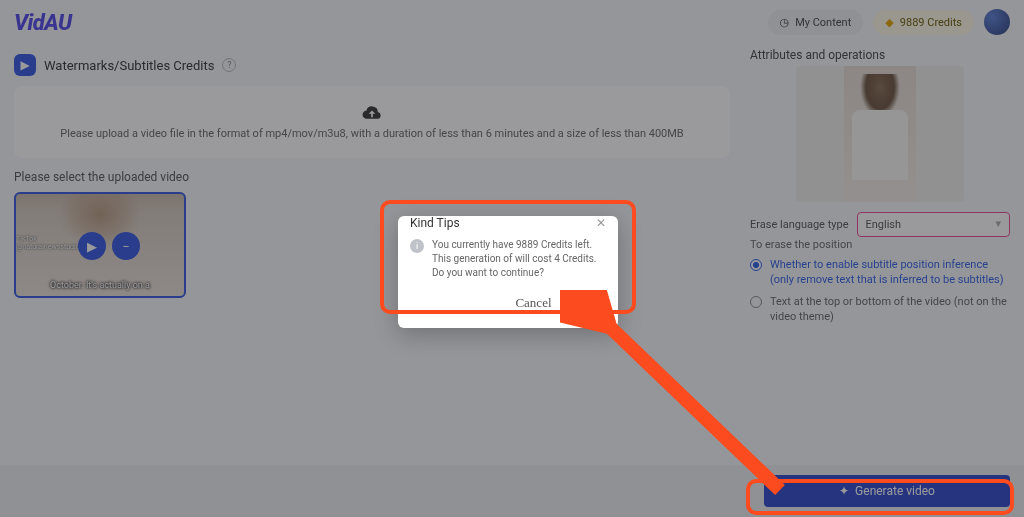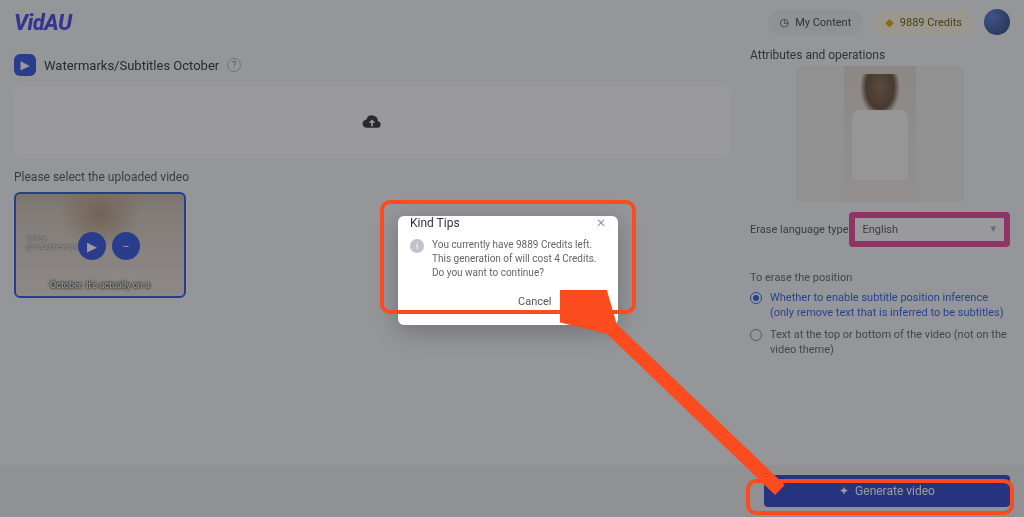--- a/index.html
+++ b/index.html
@@ -16,33 +16,33 @@
   .side{width:260px;}
   .section-title{display:flex;align-items:center;gap:8px;font-size:13px;color:#333;margin:10px 0;}
   .page-icon{width:22px;height:22px;border-radius:6px;background:#3355e0;display:inline-flex;align-items:center;justify-content:center;color:#fff;font-size:12px;}
   .info-icon{width:14px;height:14px;border-radius:50%;border:1px solid #bbb;display:inline-flex;align-items:center;justify-content:center;font-size:9px;color:#888;}
   .upload-box{background:#fff;border-radius:8px;height:72px;display:flex;flex-direction:column;align-items:center;justify-content:center;gap:6px;margin-bottom:12px;}
   .cloud{color:#333;}
   .upload-text{font-size:11px;color:#666;}
   .sub-label{font-size:12px;color:#555;margin:6px 0 8px;}
   .thumb{width:172px;height:106px;border-radius:6px;border:2px solid #3355e0;background:linear-gradient(180deg,#c8b8a8 0%,#d6cbbf 20%,#e8e0d6 100%);position:relative;overflow:hidden;}
   .thumb::before{content:"";position:absolute;top:0;left:0;right:0;bottom:0;background:radial-gradient(ellipse 60px 50px at 50% 20%,#b89a7e 0%,transparent 70%);}
-  .tiktok-badge{position:absolute;left:10px;top:42px;color:#fff;font-size:7px;line-height:1.1;text-shadow:0 0 2px #000;}
+  .tiktok-badge{position:absolute;left:0;top:42px;color:#fff;font-size:7px;line-height:1.1;text-shadow:0 0 2px #000;}
   .play-btn,.minus-btn{position:absolute;width:28px;height:28px;border-radius:50%;background:#3355e0;color:#fff;display:flex;align-items:center;justify-content:center;top:38px;font-size:13px;}
   .play-btn{left:62px;}
   .minus-btn{left:96px;}
   .overlay-text{position:absolute;bottom:6px;left:0;right:0;text-align:center;color:#fff;font-size:9px;text-shadow:0 0 3px #000,0 0 3px #000;}
   .attr-title{font-size:12px;color:#444;margin:4px 0 4px;}
   .attr-sub{font-size:11px;color:#666;margin-bottom:6px;}
   .preview{width:168px;height:136px;margin:0 auto 10px;border-radius:4px;background:#f0efec;display:flex;align-items:center;justify-content:center;position:relative;overflow:hidden;}
   .preview-inner{width:72px;height:100%;background:linear-gradient(180deg,#e6ddd2 0%,#f2ece4 100%);position:relative;}
   .preview-inner::before{content:"";position:absolute;top:8px;left:50%;transform:translateX(-50%);width:40px;height:44px;background:radial-gradient(ellipse at 50% 30%,#8a6d52 0%,#6a513b 50%,transparent 70%);}
   .preview-inner::after{content:"";position:absolute;top:44px;left:50%;transform:translateX(-50%);width:56px;height:70px;background:#f9f7f3;border-radius:8px 8px 0 0;}
-  .field-row{display:flex;align-items:center;gap:0;font-size:11px;color:#555;margin-bottom:24px;}
-  .select{flex:1;background:#fff;border:6px solid #ec4899;border-radius:4px;padding:5px 22px 5px 8px;font-size:11px;color:#555;position:relative;}
+  .field-row{display:flex;align-items:center;gap:8px;font-size:11px;color:#555;margin-bottom:1px;}
+  .select{flex:1;background:#fff;border:1px solid #ec4899;border-radius:4px;padding:5px 22px 5px 8px;font-size:11px;color:#555;position:relative;}
   .select::after{content:"▾";position:absolute;right:8px;top:4px;color:#aaa;}
   .opt-row{display:flex;align-items:flex-start;gap:8px;font-size:11px;margin-bottom:6px;line-height:1.4;justify-content:space-between;}
   .radio{width:12px;height:12px;border:1px solid #888;border-radius:50%;flex-shrink:0;margin-top:2px;}
   .radio.sel{border-color:#2d5fe3;background:radial-gradient(circle,#2d5fe3 0 40%,#fff 45% 100%);}
   .opt-link{color:#2d5fe3;}
   .opt-plain{color:#666;}
   
   .footer{position:absolute;left:0;right:0;bottom:0;height:52px;background:#eceef1;display:flex;align-items:center;justify-content:flex-end;padding:0 14px;}
   .gen-btn{width:246px;height:32px;background:#2d46c9;color:#fff;border:none;border-radius:4px;font-size:12px;display:flex;align-items:center;justify-content:center;gap:6px;}
   .annot-rect{position:absolute;border:4px solid #fc4b1f;border-radius:10px;pointer-events:none;}
@@ -50,21 +50,21 @@
   .annot-rect.btn-hl{left:746px;top:479px;width:268px;height:36px;}
   .arrow{position:absolute;left:560px;top:290px;pointer-events:none;}
   .mask{position:absolute;inset:0;background:rgba(30,32,38,0.45);}
   .dialog{position:absolute;left:398px;top:216px;width:220px;background:#fff;border-radius:6px;box-shadow:0 6px 24px rgba(0,0,0,0.25);padding:0 12px 12px;}
   .dlg-head{display:flex;align-items:center;justify-content:space-between;margin-bottom:8px;}
   .dlg-title{font-size:12px;color:#333;}
   .dlg-close{color:#999;font-size:12px;}
   .dlg-body{display:flex;gap:8px;font-size:10px;color:#666;line-height:1.4;margin-bottom:10px;}
   .dlg-info{width:14px;height:14px;border-radius:50%;background:#bfc3c9;color:#fff;display:flex;align-items:center;justify-content:center;font-size:9px;flex-shrink:0;margin-top:1px;}
   .dlg-actions{display:flex;justify-content:flex-end;gap:8px;}
-  .btn-cancel{background:transparent;border:none;color:#555;font-size:11px;padding:5px 8px;}
+  .btn-cancel{background:transparent;border:none;color:#555;font-size:13px;padding:5px 8px;font-family:Liberation Serif, serif;}
   .btn-ok{background:#2d5fe3;color:#fff;border:none;border-radius:4px;font-size:11px;padding:5px 12px;}
 </style>
 </head>
 <body>
 
 <div class="header">
   <div class="logo">
     <span>Vid</span><span class="au">AU</span>
   </div>
   <div class="header-right">
@@ -77,28 +77,29 @@
       <span>9889 Credits</span>
     </div>
     <div class="avatar"></div>
   </div>
 </div>
 
 <div class="layout">
   <div class="main">
     <div class="section-title">
       <span class="page-icon">▶</span>
-      <span>Watermarks/Subtitles October</span>
+      <span>Watermarks/Subtitles Credits</span>
       <span class="info-icon">?</span>
     </div>
 
     <div class="upload-box">
       <svg class="cloud" width="20" height="16" viewBox="0 0 24 18">
           <path fill="#333" d="M19 8.1A7 7 0 0 0 5.3 6 5 5 0 0 0 6 16h13a4 4 0 0 0 0-7.9zM12 6l4 4h-3v4h-2v-4H8l4-4z"></path>
         </svg>
+      <div class="upload-text">Please upload a video file in the format of mp4/mov/m3u8, with a duration of less than 6 minutes and a size of less than 400MB</div>
     </div>
 
     <div class="sub-label">Please select the uploaded video</div>
 
     <div class="thumb">
       <div class="tiktok-badge">
         <div>TikTok</div>
         <div>@naturalnewsstudios</div>
       </div>
       <div class="play-btn">

